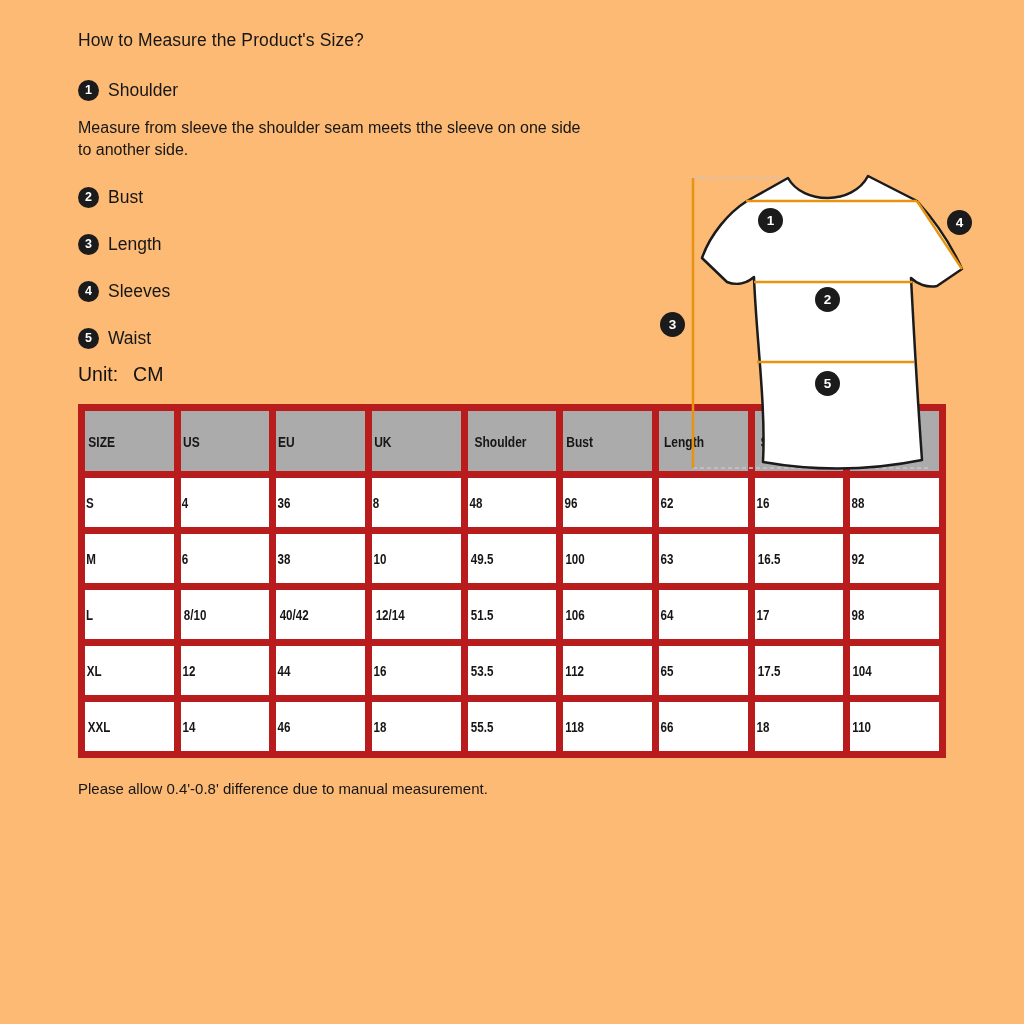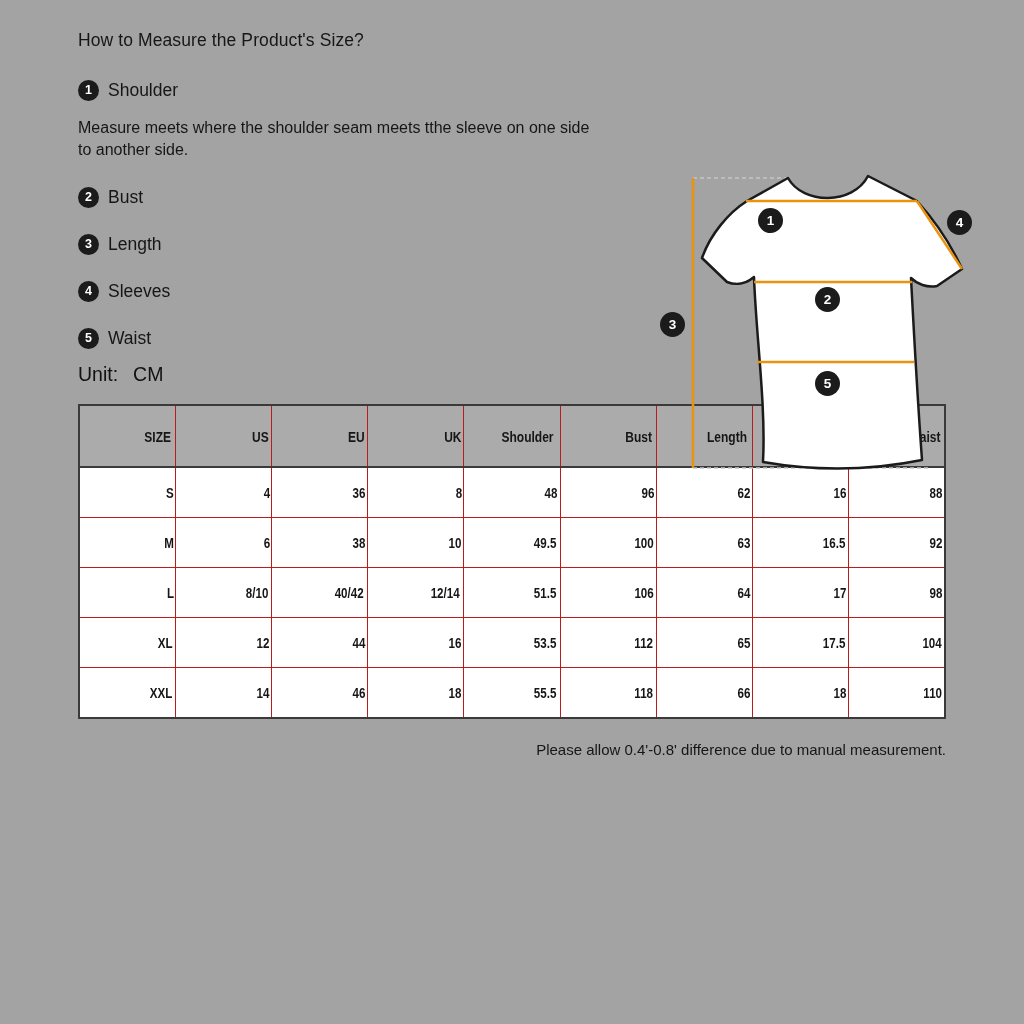--- a/index.html
+++ b/index.html
@@ -1,19 +1,19 @@
 <!DOCTYPE html>
 <html><head>
 <meta charset="utf-8">
 <style>
   html,body { margin:0; padding:0; background:#ffffff; }
   .page {
     position:relative;
     width:1024px; height:1024px;
-    background:#a3a3a3;
+    background:#fdba74;
     font-family:"Liberation Sans", sans-serif;
     color:#161616;
     overflow:hidden;
   }
   .content { padding:30px 78px 0 78px; }
 
   .page-title { margin:0; font-size:17.5px; font-weight:400; letter-spacing:.1px; }
 
   .measure-section .sec-head {
     margin-top:26px;
@@ -38,36 +38,36 @@
   .unit-line .unit-val { margin-left:15px; }
 
   table.size-table {
     margin-top:18px;
     width:100%;
     border-collapse:collapse;
     table-layout:fixed;
     border:2px solid #3a3a3a;
   }
   .size-table th, .size-table td {
-    border:1px solid #b91c1c;
-    text-align:right; vertical-align:middle;
+    border:7px solid #b91c1c;
+    text-align:left; vertical-align:middle;
     padding:0;
   }
   .size-table th {
     height:60px;
     background:#ababab;
     border-bottom:2px solid #3a3a3a;
     font-size:15px;
   }
   .size-table td { height:49px; font-size:14.5px; background:#ffffff; }
   .cv { display:inline-block; transform:scaleX(0.8); font-weight:bold; white-space:nowrap; }
 
   .footer-note {
     margin:22px 0 0 0;
-    text-align:right;
+    text-align:left;
     font-size:15px;
   }
 
   
   .diagram { position:absolute; left:640px; top:155px; width:384px; height:340px; }
   .diagram svg { position:absolute; left:0; top:0; }
   .badge-lg {
     position:absolute;
     width:25px; height:25px; border-radius:50%;
     background:#1b1b1b; color:#fff;
@@ -86,21 +86,21 @@
 <div class="page">
   <div class="content">
 
     <h1 class="page-title">How to Measure the Product's Size?</h1>
 
     <section class="measure-section">
       <div class="sec-head">
         <span class="badge-sm">1</span>
         <span class="sec-title">Shoulder</span>
       </div>
-      <p class="sec-body">Measure meets where the shoulder seam meets tthe sleeve on one side to another side.</p>
+      <p class="sec-body">Measure from sleeve the shoulder seam meets tthe sleeve on one side to another side.</p>
     </section>
 
     <section class="measure-section">
       <div class="sec-head">
         <span class="badge-sm">2</span>
         <span class="sec-title">Bust</span>
       </div>
     </section>
 
     <section class="measure-section">

